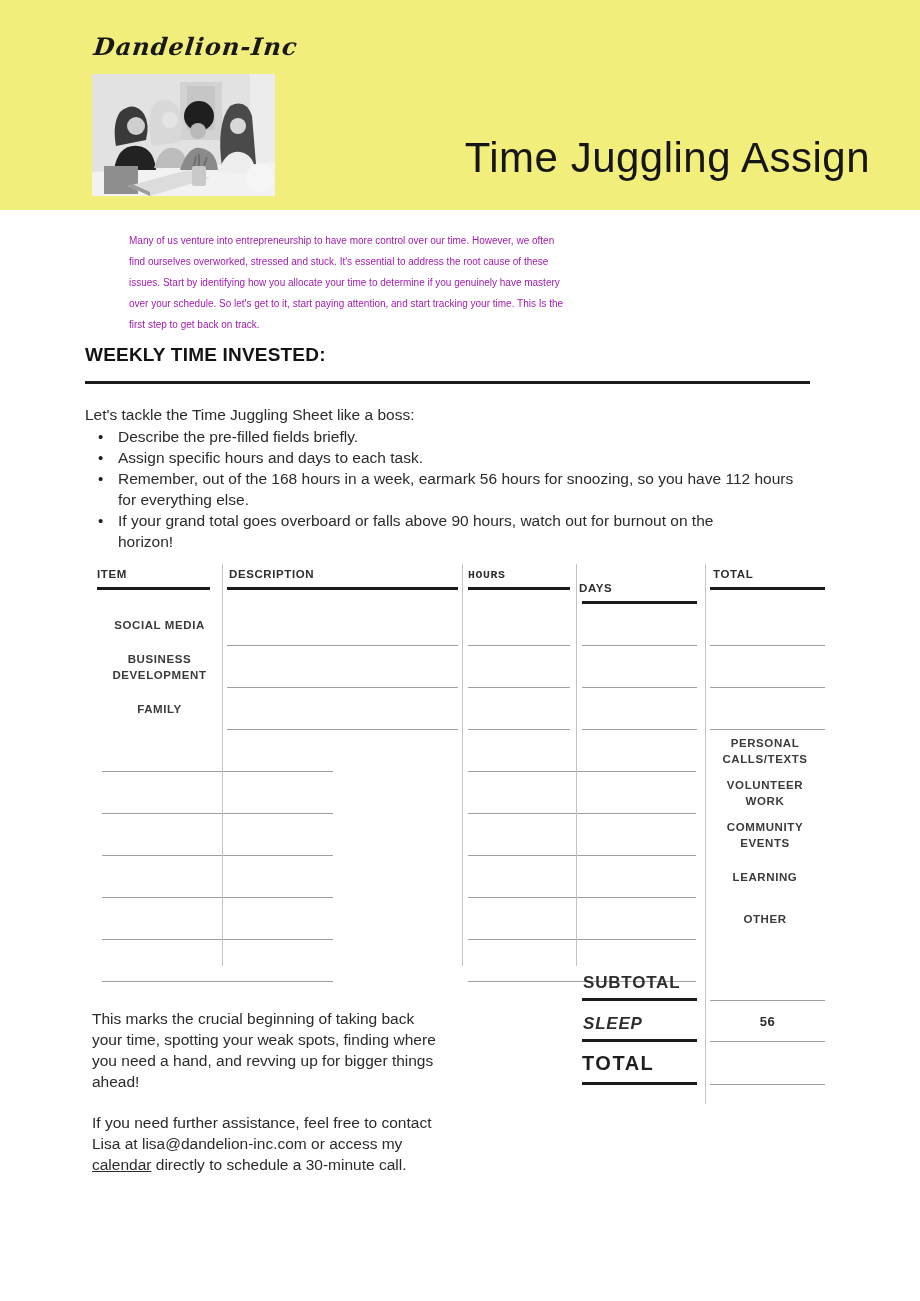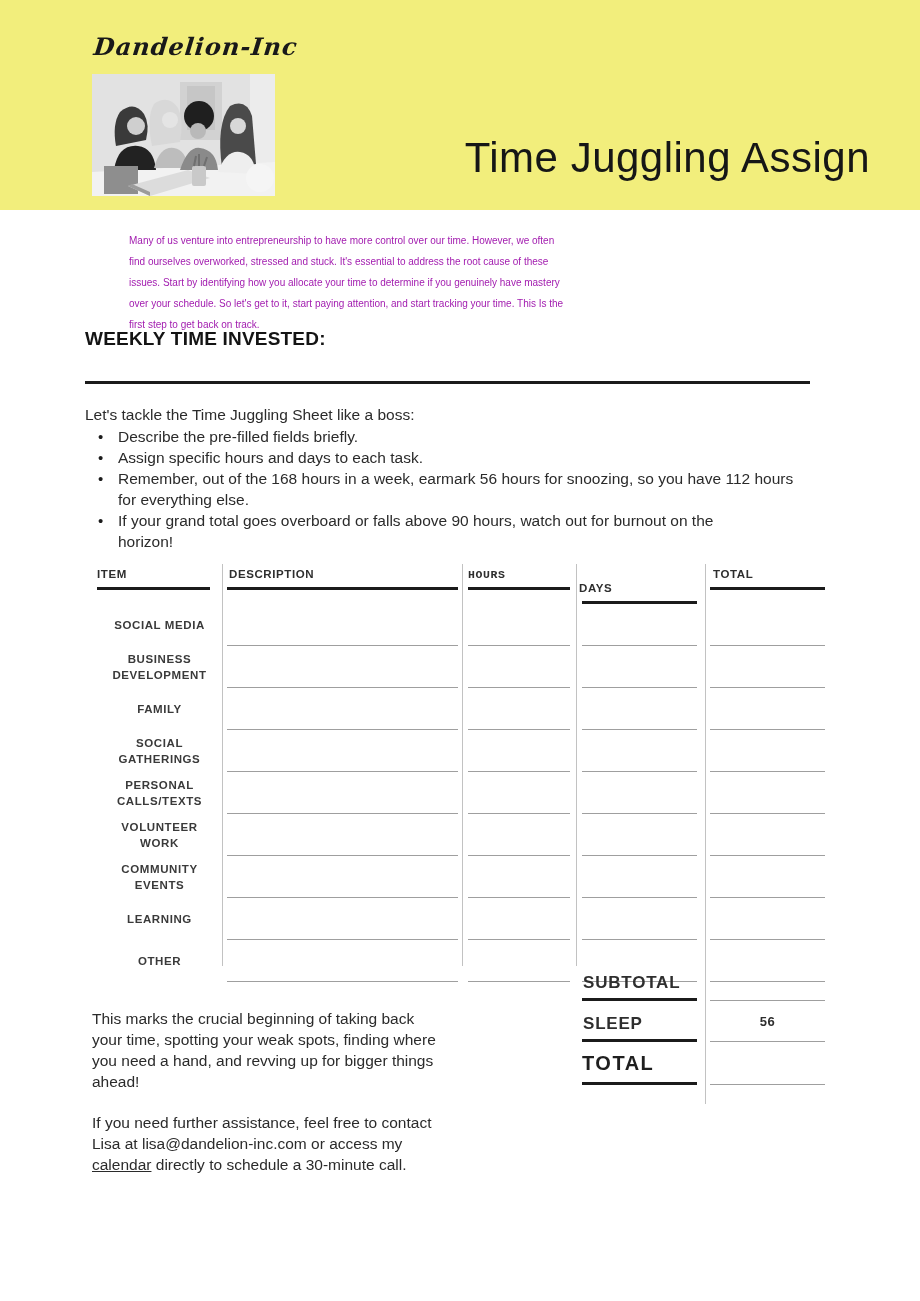--- a/index.html
+++ b/index.html
@@ -21,21 +21,21 @@
     position:absolute; right:50px; top:134px; width:600px; text-align:right;
     font-size:42px; font-weight:400; letter-spacing:0.5px; color:#161616;
   }
   
   .pre { white-space:pre-line; }
   .intro {
     position:absolute; left:85px; top:230px; width:760px;
     font-size:10px; line-height:21px; color:#a21caf;margin-left:44px;
   }
   .section-heading {
-    position:absolute; left:85px; top:328px;
+    position:absolute; left:85px; top:344px;
     font-size:19px; font-weight:bold; letter-spacing:0.2px; color:#141414;
   }
   .rule { position:absolute; left:85px; top:381px; width:725px; height:3px; background:#1b1b1b; }
   .lead {
     position:absolute; left:85px; top:404px; width:760px;
     font-size:15.5px; line-height:21px; color:#2b2b2b;
   }
   .bullets {
     position:absolute; left:92px; top:426px; width:745px;
     list-style:none; font-size:15.5px; line-height:21px; color:#2b2b2b;
@@ -211,22 +211,20 @@
       <div class="cell c2">
           <div class="fline"></div>
         </div>
       <div class="cell c3">
           <div class="fline"></div>
         </div>
       <div class="cell c4">
           <div class="fline"></div>
         </div>
 
-      <div class="cell itemcell pre c0">SOCIAL
-GATHERINGS</div>
       <div class="cell c1">
           <div class="fline"></div>
         </div>
       <div class="cell c2">
           <div class="fline"></div>
         </div>
       <div class="cell c3">
           <div class="fline"></div>
         </div>
       <div class="cell c4">
@@ -311,21 +309,21 @@
     <div class="vsep s2"></div>
     <div class="vsep s3"></div>
     <div class="vsep s4"></div>
   </div>
 
   <div class="sum-label" style="top:973px;">SUBTOTAL</div>
   <div class="sum-thick" style="top:998px;"></div>
   <div class="sum-vline" style="top:1000px;"></div>
   <div class="sum-value" style="top:978px;"></div>
 
-  <div class="sum-label" style="top:1014px;">SLEEP</div>
+  <div class="sum-label" style="top:1014px;font-style:italic;">SLEEP</div>
   <div class="sum-thick" style="top:1039px;"></div>
   <div class="sum-value" style="top:1014px;">56</div>
   <div class="sum-vline" style="top:1041px;"></div>
 
   <div class="sum-total-label" style="top:1052px;">TOTAL</div>
   <div class="sum-thick" style="top:1082px;"></div>
   <div class="sum-vline" style="top:1084px;"></div>
   <div class="sum-value" style="top:1058px;"></div>
 
   <div class="closing pre">This marks the crucial beginning of taking back

